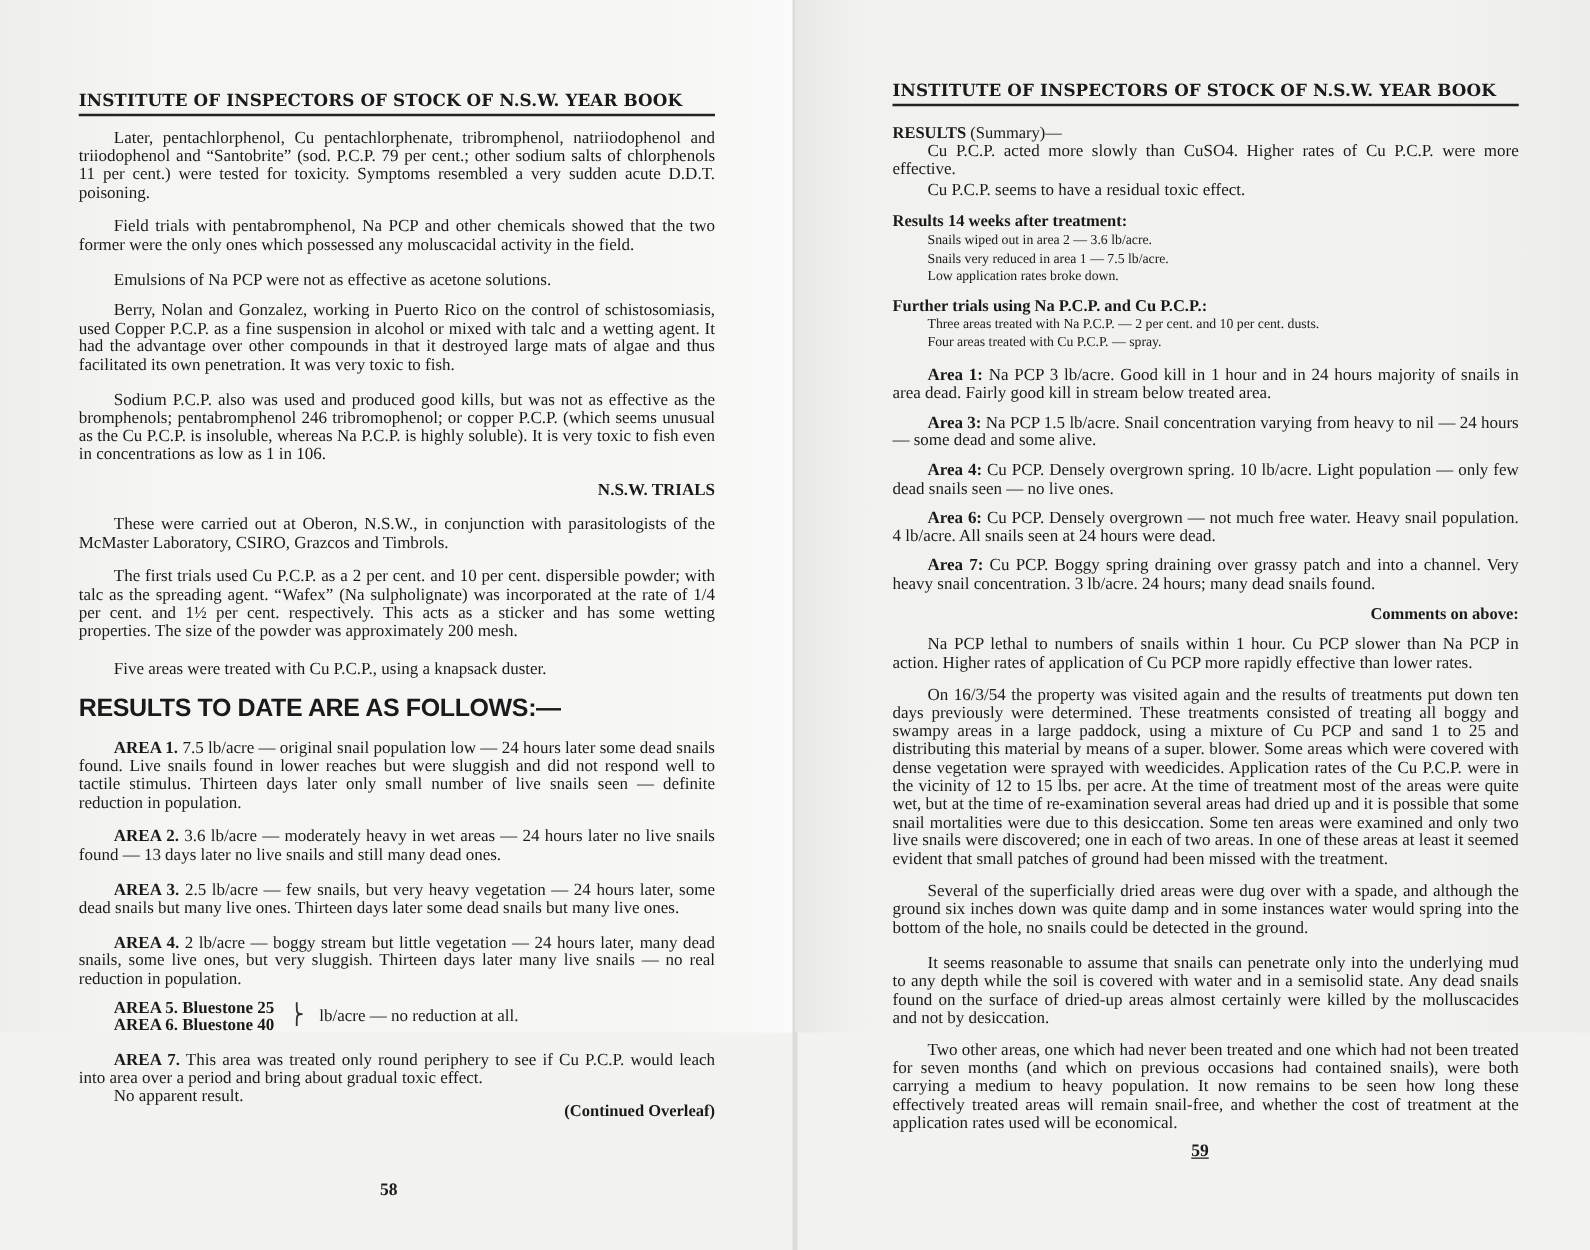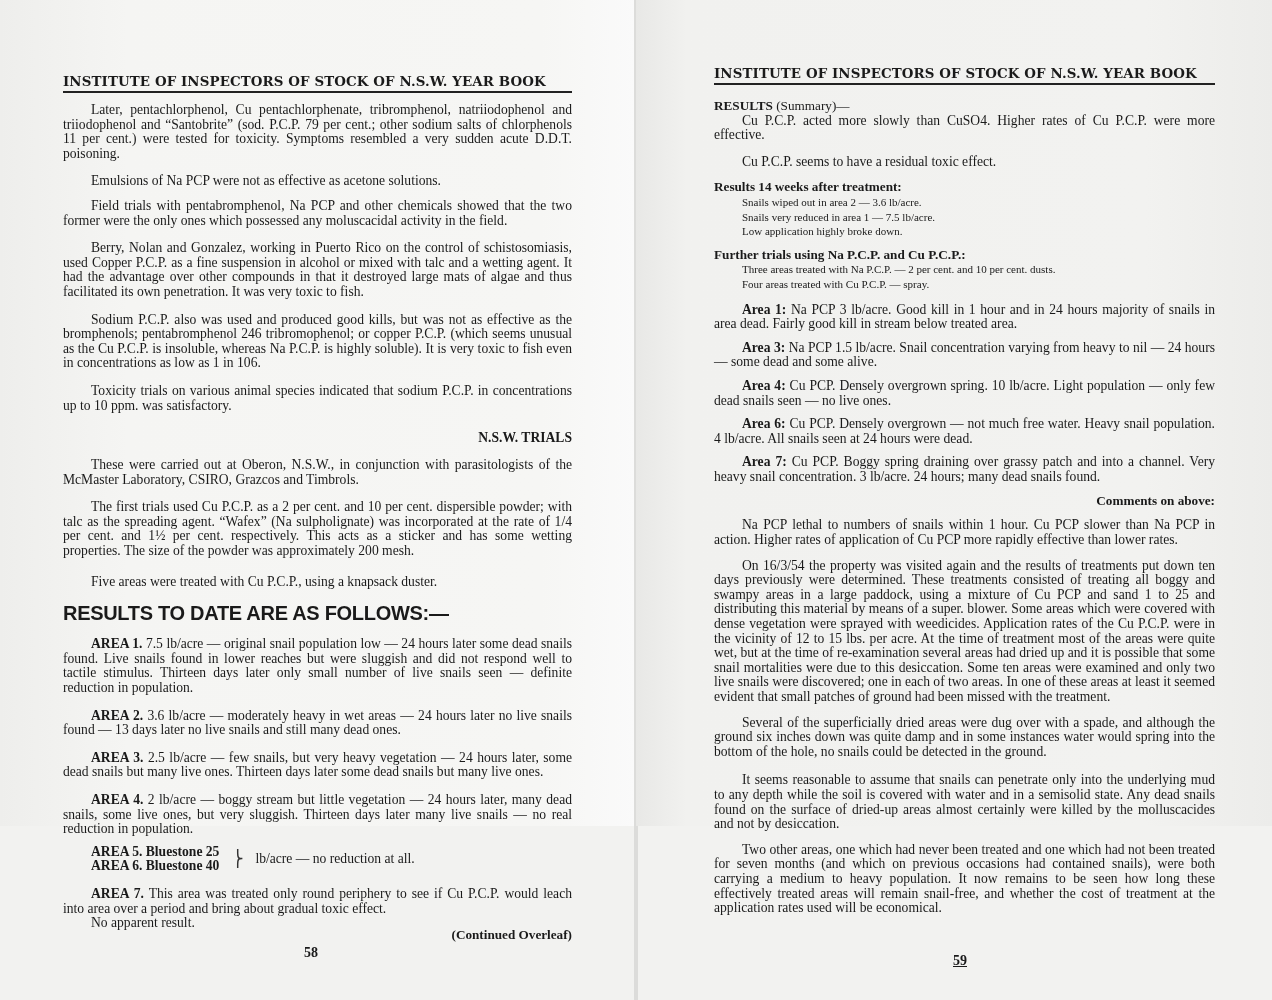--- a/index.html
+++ b/index.html
@@ -55,35 +55,34 @@
     display:flex; align-items:center; margin:0 0 13px 28px; font-size:13.6px; line-height:14.6px;
   }
   .bluestone .rows { font-weight:normal; }
   .bluestone .rows b { font-weight:bold; }
   .bluestone .brace { margin:0 12px 0 12px; font-size:16px; color:#333; }
   .continued { text-align:right; font-weight:bold; font-size:13.2px; margin-top:-4px; }
   .page-num {
     position:absolute; font-weight:bold; font-size:14px; text-align:center; width:40px;
   }
   .left .page-num { left:291px; top:945px; }
-  .right .page-num { left:304px; top:953px;text-decoration:underline; }
+  .right .page-num { left:304px; top:914px;text-decoration:underline; }
 </style>
 </head>
 <body>
 
 <div class="page left">
   <div class="col">
     <div class="running-head">INSTITUTE OF INSPECTORS OF STOCK OF N.S.W. YEAR BOOK</div>
 
     <p>Later, pentachlorphenol, Cu pentachlorphenate, tribromphenol, natriiodophenol and triiodophenol and “Santobrite” (sod. P.C.P. 79 per cent.; other sodium salts of chlorphenols 11 per cent.) were tested for toxicity. Symptoms resembled a very sudden acute D.D.T. poisoning.</p>
+    <p>Field trials with pentabromphenol, Na PCP and other chemicals showed that the two former were the only ones which possessed any moluscacidal activity in the field.</p>
     <p style="margin-bottom:10px">Emulsions of Na PCP were not as effective as acetone solutions.</p>
-    <p>Field trials with pentabromphenol, Na PCP and other chemicals showed that the two former were the only ones which possessed any moluscacidal activity in the field.</p>
     <p>Berry, Nolan and Gonzalez, working in Puerto Rico on the control of schistosomiasis, used Copper P.C.P. as a fine suspension in alcohol or mixed with talc and a wetting agent. It had the advantage over other compounds in that it destroyed large mats of algae and thus facilitated its own penetration. It was very toxic to fish.</p>
     <p>Sodium P.C.P. also was used and produced good kills, but was not as effective as the bromphenols; pentabromphenol 246 tribromophenol; or copper P.C.P. (which seems unusual as the Cu P.C.P. is insoluble, whereas Na P.C.P. is highly soluble). It is very toxic to fish even in concentrations as low as 1 in 106.</p>
-    <p style="margin-bottom:17px">Toxicity trials on various animal species indicated that sodium P.C.P. in concentrations up to 10 ppm. was satisfactory.</p>
 
     <div class="section-title">N.S.W. TRIALS</div>
 
     <p>These were carried out at Oberon, N.S.W., in conjunction with parasitologists of the McMaster Laboratory, CSIRO, Grazcos and Timbrols.</p>
     <p style="margin-bottom:16px">The first trials used Cu P.C.P. as a 2 per cent. and 10 per cent. dispersible powder; with talc as the spreading agent. “Wafex” (Na sulpholignate) was incorporated at the rate of 1/4 per cent. and 1½ per cent. respectively. This acts as a sticker and has some wetting properties. The size of the powder was approximately 200 mesh.</p>
     <p>Five areas were treated with Cu P.C.P., using a knapsack duster.</p>
 
     <div class="subhead">RESULTS TO DATE ARE AS FOLLOWS:—</div>
 
     <p><span class="lead">AREA 1.</span><span> 7.5 lb/acre — original snail population low — 24 hours later some dead snails found. Live snails found in lower reaches but were sluggish and did not respond well to tactile stimulus. Thirteen days later only small number of live snails seen — definite reduction in population.</span></p>
@@ -107,28 +106,28 @@
   <div class="page-num">58</div>
 </div>
 
 <div class="gutter"></div>
 
 <div class="page right">
   <div class="col">
     <div class="running-head" style="margin-bottom:14px">INSTITUTE OF INSPECTORS OF STOCK OF N.S.W. YEAR BOOK</div>
 
     <div class="minor-head"><span>RESULTS</span><span class="light"> (Summary)—</span></div>
-    <p style="margin-bottom:12px">Cu P.C.P. acted more slowly than CuSO4. Higher rates of Cu P.C.P. were more effective.</p>
+    <p style="margin-bottom:2px">Cu P.C.P. acted more slowly than CuSO4. Higher rates of Cu P.C.P. were more effective.</p>
     <p style="margin-bottom:11px">Cu P.C.P. seems to have a residual toxic effect.</p>
 
     <div class="block">
       <div class="minor-head">Results 14 weeks after treatment:</div>
       <div class="indent-line">Snails wiped out in area 2 — 3.6 lb/acre.</div>
       <div class="indent-line">Snails very reduced in area 1 — 7.5 lb/acre.</div>
-      <div class="indent-line">Low application highly broke down.</div>
+      <div class="indent-line">Low application rates broke down.</div>
     </div>
 
     <div class="block" style="margin-bottom:11px">
       <div class="minor-head">Further trials using Na P.C.P. and Cu P.C.P.:</div>
       <div class="indent-line">Three areas treated with Na P.C.P. — 2 per cent. and 10 per cent. dusts.</div>
       <div class="indent-line">Four areas treated with Cu P.C.P. — spray.</div>
     </div>
 
     <p><span class="lead">Area 1:</span><span> Na PCP 3 lb/acre. Good kill in 1 hour and in 24 hours majority of snails in area dead. Fairly good kill in stream below treated area.</span></p>
     <p><span class="lead">Area 3:</span><span> Na PCP 1.5 lb/acre. Snail concentration varying from heavy to nil — 24 hours — some dead and some alive.</span></p>

